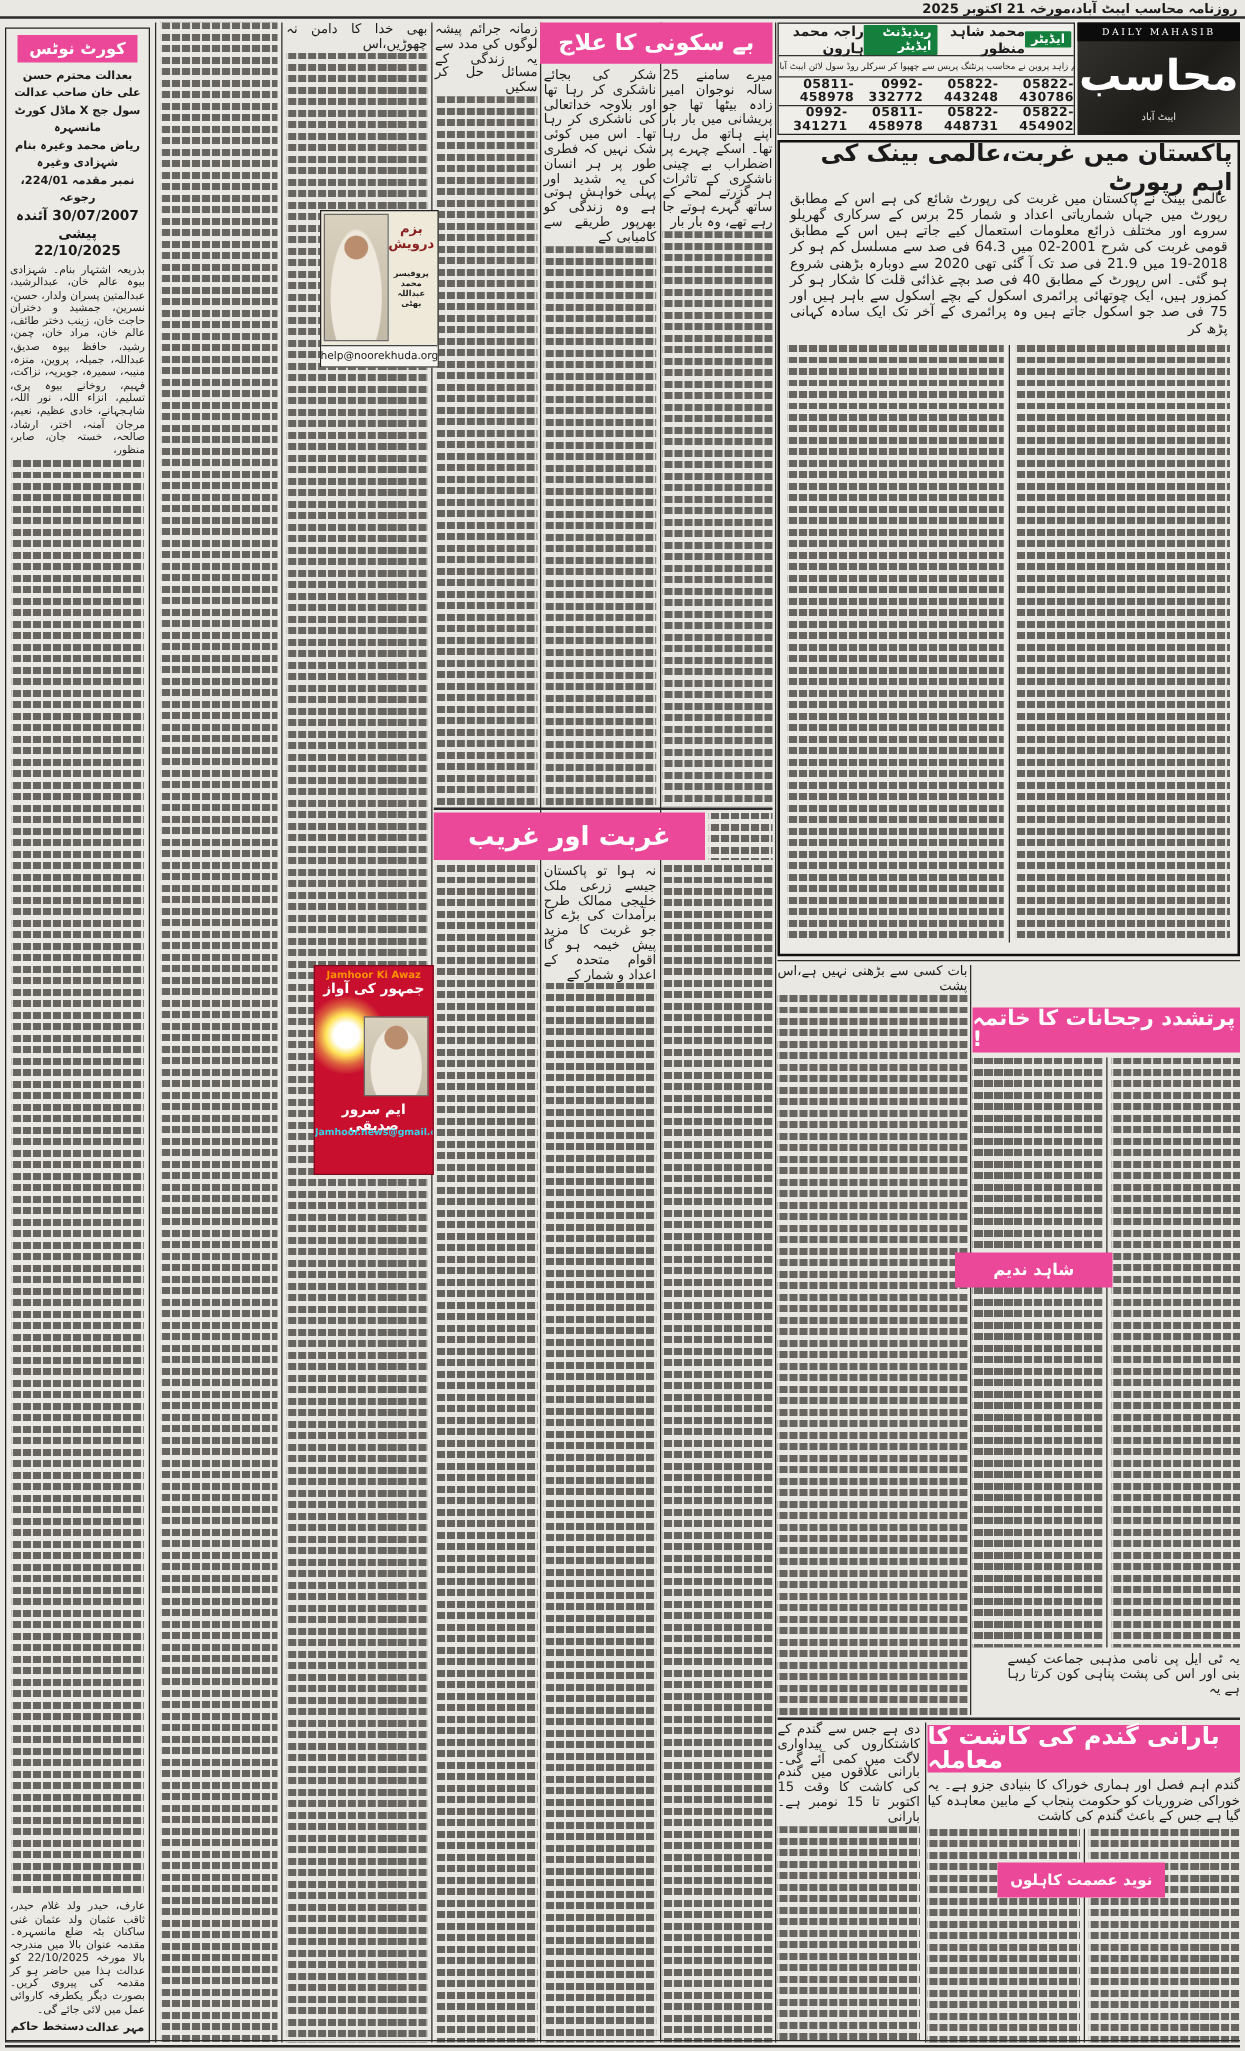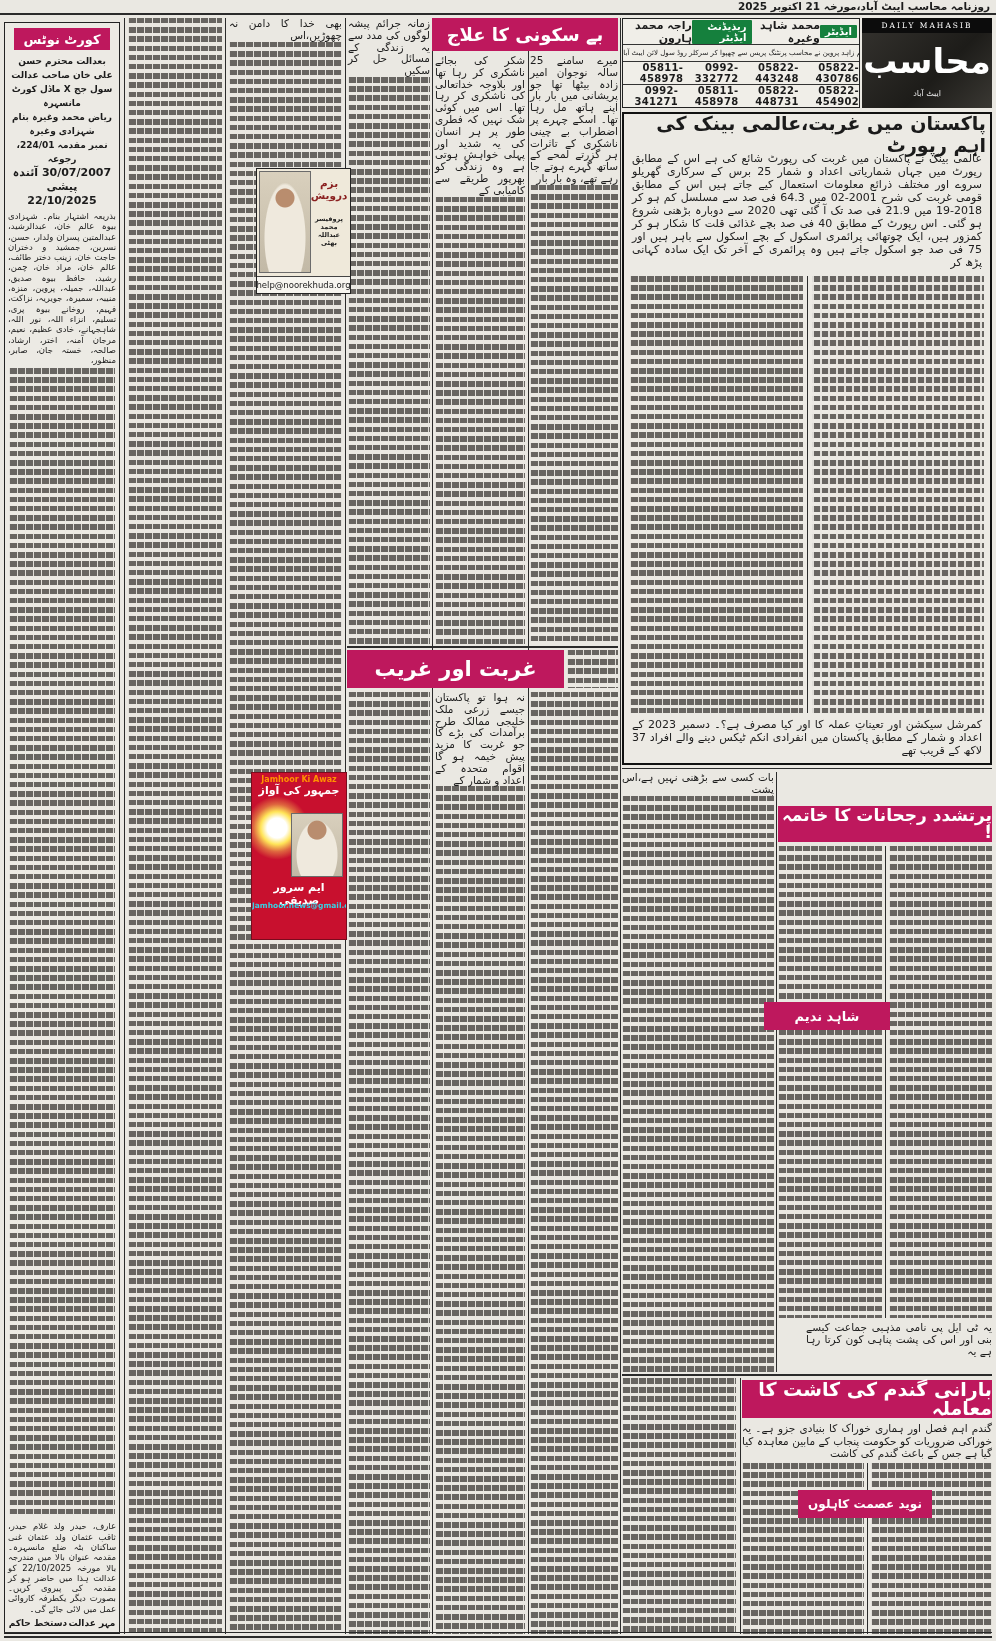--- a/index.html
+++ b/index.html
@@ -13,22 +13,22 @@
   .rtl{direction:rtl;}
   
   .fill{
     background-image:
       repeating-linear-gradient(90deg, rgba(234,232,226,.92) 0 1.5px, transparent 1.5px 8px),
       repeating-linear-gradient(180deg, rgba(48,45,42,.70) 0 5.5px, transparent 5.5px 9.2px);
   }
   .vr{width:1px;background:#2b2b2b;}
   .hr{height:1px;background:#2b2b2b;}
   .bar{
-    background:#be185d;color:#fff;display:flex;align-items:center;justify-content:center;
-    font-weight:bold;letter-spacing:0;line-height:1;text-align:right;
+    background:#ec4899;color:#fff;display:flex;align-items:center;justify-content:center;
+    font-weight:bold;letter-spacing:0;line-height:1;
   }
   .txt{
     direction:rtl;text-align:justify;text-align-last:right;
     font-size:10.5px;line-height:11.8px;color:#1c1c1c;
   }
   .colflex{display:flex;flex-direction:column;}
   .grow{flex:1 1 auto;}
   .chip{background:#15803d;color:#fff;font-weight:bold;padding:1px 5px;font-size:10px;border-radius:1px;}
   .phone{font-weight:bold;font-size:10px;letter-spacing:.3px;}
   .boxed{border:1px solid #222;}
@@ -124,21 +124,21 @@
   <div class="rtl" style="color:#ffffff;font-weight:bold;font-size:11px;text-align:center;">جمہور کی آواز</div>
   <div class="sun"></div>
   <div class="photo abs" style="right:3px;top:40px;width:50px;height:62px;"></div>
   <div class="abs rtl" style="left:0;top:108px;width:100%;text-align:center;color:#fff;font-weight:bold;font-size:11px;">ایم سرور صدیقی</div>
   <div class="abs" style="left:0;top:128px;width:100%;text-align:center;color:#35d3e6;font-size:7.5px;font-weight:bold;">Jamhoor.news@gmail.com</div>
 </div>
 
 <div class="abs boxed rtl colflex" style="left:622px;top:18px;width:238px;height:90px;background:#f0eee8;box-sizing:border-box;">
   <div style="display:flex;align-items:center;justify-content:space-around;height:25px;border-bottom:1px solid #333;padding:0 2px;">
     <span class="chip">ایڈیٹر</span>
-    <span style="font-weight:bold;font-size:11px;">محمد شاہد وغیرہ</span>
+    <span style="font-weight:bold;font-size:11px;">محمد شاہد منظور</span>
     <span class="chip">ریذیڈنٹ ایڈیٹر</span>
     <span style="font-weight:bold;font-size:11px;">راجہ محمد ہارون</span>
   </div>
   <div class="center" style="height:16px;font-size:7px;border-bottom:1px solid #333;white-space:nowrap;overflow:hidden;">پبلشر و مہتمم زاہد پروین نے محاسب پرنٹنگ پریس سے چھپوا کر سرکلر روڈ سول لائن ایبٹ آباد سے شائع کیا</div>
   <div style="display:flex;align-items:center;justify-content:space-around;height:23px;border-bottom:1px solid #333;">
     <span class="phone">05822-430786</span>
     <span class="phone">05822-443248</span>
     <span class="phone">0992-332772</span>
     <span class="phone">05811-458978</span>
   </div>
@@ -156,21 +156,20 @@
 </div>
 
 <div class="abs colflex rtl" style="left:622px;top:112px;width:370px;height:653px;border:2px solid #111;background:#eceae4;box-sizing:border-box;padding:4px;">
   <div class="center" style="height:32px;font-size:19px;font-weight:bold;">پاکستان میں غربت،عالمی بینک کی اہم رپورٹ</div>
   <div class="txt" style="font-size:11px;line-height:13px;padding:2px 4px;">عالمی بینک نے پاکستان میں غربت کی رپورٹ شائع کی ہے اس کے مطابق رپورٹ میں جہاں شماریاتی اعداد و شمار 25 برس کے سرکاری گھریلو سروے اور مختلف ذرائع معلومات استعمال کیے جاتے ہیں اس کے مطابق قومی غربت کی شرح 2001-02 میں 64.3 فی صد سے مسلسل کم ہو کر 2018-19 میں 21.9 فی صد تک آ گئی تھی 2020 سے دوبارہ بڑھنی شروع ہو گئی۔ اس رپورٹ کے مطابق 40 فی صد بچے غذائی قلت کا شکار ہو کر کمزور ہیں، ایک چوتھائی پرائمری اسکول کے بچے اسکول سے باہر ہیں اور 75 فی صد جو اسکول جاتے ہیں وہ پرائمری کے آخر تک ایک سادہ کہانی پڑھ کر</div>
   <div class="grow" style="display:flex;margin:5px 2px;">
     <div class="fill" style="flex:1;"></div>
     <div class="vr" style="height:auto;margin:0 4px;"></div>
     <div class="fill" style="flex:1;"></div>
   </div>
-  <div class="txt" style="font-size:11px;line-height:13px;padding:0 4px 2px;">کمرشل سیکشن اور تعیناتِ عملہ کا اور کیا مصرف ہے؟۔ دسمبر 2023 کے اعداد و شمار کے مطابق پاکستان میں انفرادی انکم ٹیکس دینے والے افراد 37 لاکھ کے قریب تھے</div>
 </div>
 
 <div class="abs hr" style="left:622px;top:768px;width:370px;"></div>
 <div class="abs vr" style="left:776px;top:772px;height:600px;"></div>
 <div class="abs colflex" style="left:622px;top:772px;width:152px;height:600px;">
   <div class="txt">بات کسی سے بڑھنی نہیں ہے،اس پشت</div>
   <div class="fill grow"></div>
 </div>
 <div class="abs bar" style="left:778px;top:806px;width:214px;height:36px;font-size:17px;">پرتشدد رجحانات کا خاتمہ !</div>
 <div class="abs colflex" style="left:778px;top:846px;width:214px;height:526px;">
@@ -179,20 +178,21 @@
     <div class="vr" style="margin:0 3px;"></div>
     <div class="fill" style="flex:1;"></div>
   </div>
   <div class="txt" style="height:50px;margin-top:4px;margin-left:28px;">یہ ٹی ایل پی نامی مذہبی جماعت کیسے بنی اور اس کی پشت پناہی کون کرتا رہا ہے یہ</div>
 </div>
 <div class="abs bar" style="left:764px;top:1002px;width:126px;height:28px;font-size:13px;z-index:3;">شاہد ندیم</div>
 
 <div class="abs hr" style="left:622px;top:1374px;width:370px;height:2px;"></div>
 <div class="abs vr" style="left:740px;top:1378px;height:256px;"></div>
 <div class="abs colflex" style="left:622px;top:1378px;width:114px;height:256px;">
+  <div class="txt">دی ہے جس سے گندم کے کاشتکاروں کی پیداواری لاگت میں کمی آئے گی۔ بارانی علاقوں میں گندم کی کاشت کا وقت 15 اکتوبر تا 15 نومبر ہے۔ بارانی</div>
   <div class="fill grow"></div>
 </div>
 <div class="abs bar" style="left:742px;top:1380px;width:250px;height:38px;font-size:19px;">بارانی گندم کی کاشت کا معاملہ</div>
 <div class="abs colflex" style="left:742px;top:1422px;width:250px;height:212px;">
   <div class="txt" style="line-height:12.5px;">گندم اہم فصل اور ہماری خوراک کا بنیادی جزو ہے۔ یہ خوراکی ضروریات کو حکومت پنجاب کے مابین معاہدہ کیا گیا ہے جس کے باعث گندم کی کاشت</div>
   <div class="grow" style="display:flex;margin-top:3px;">
     <div class="fill" style="flex:1;"></div>
     <div class="vr" style="margin:0 3px;"></div>
     <div class="fill" style="flex:1;"></div>
   </div>

